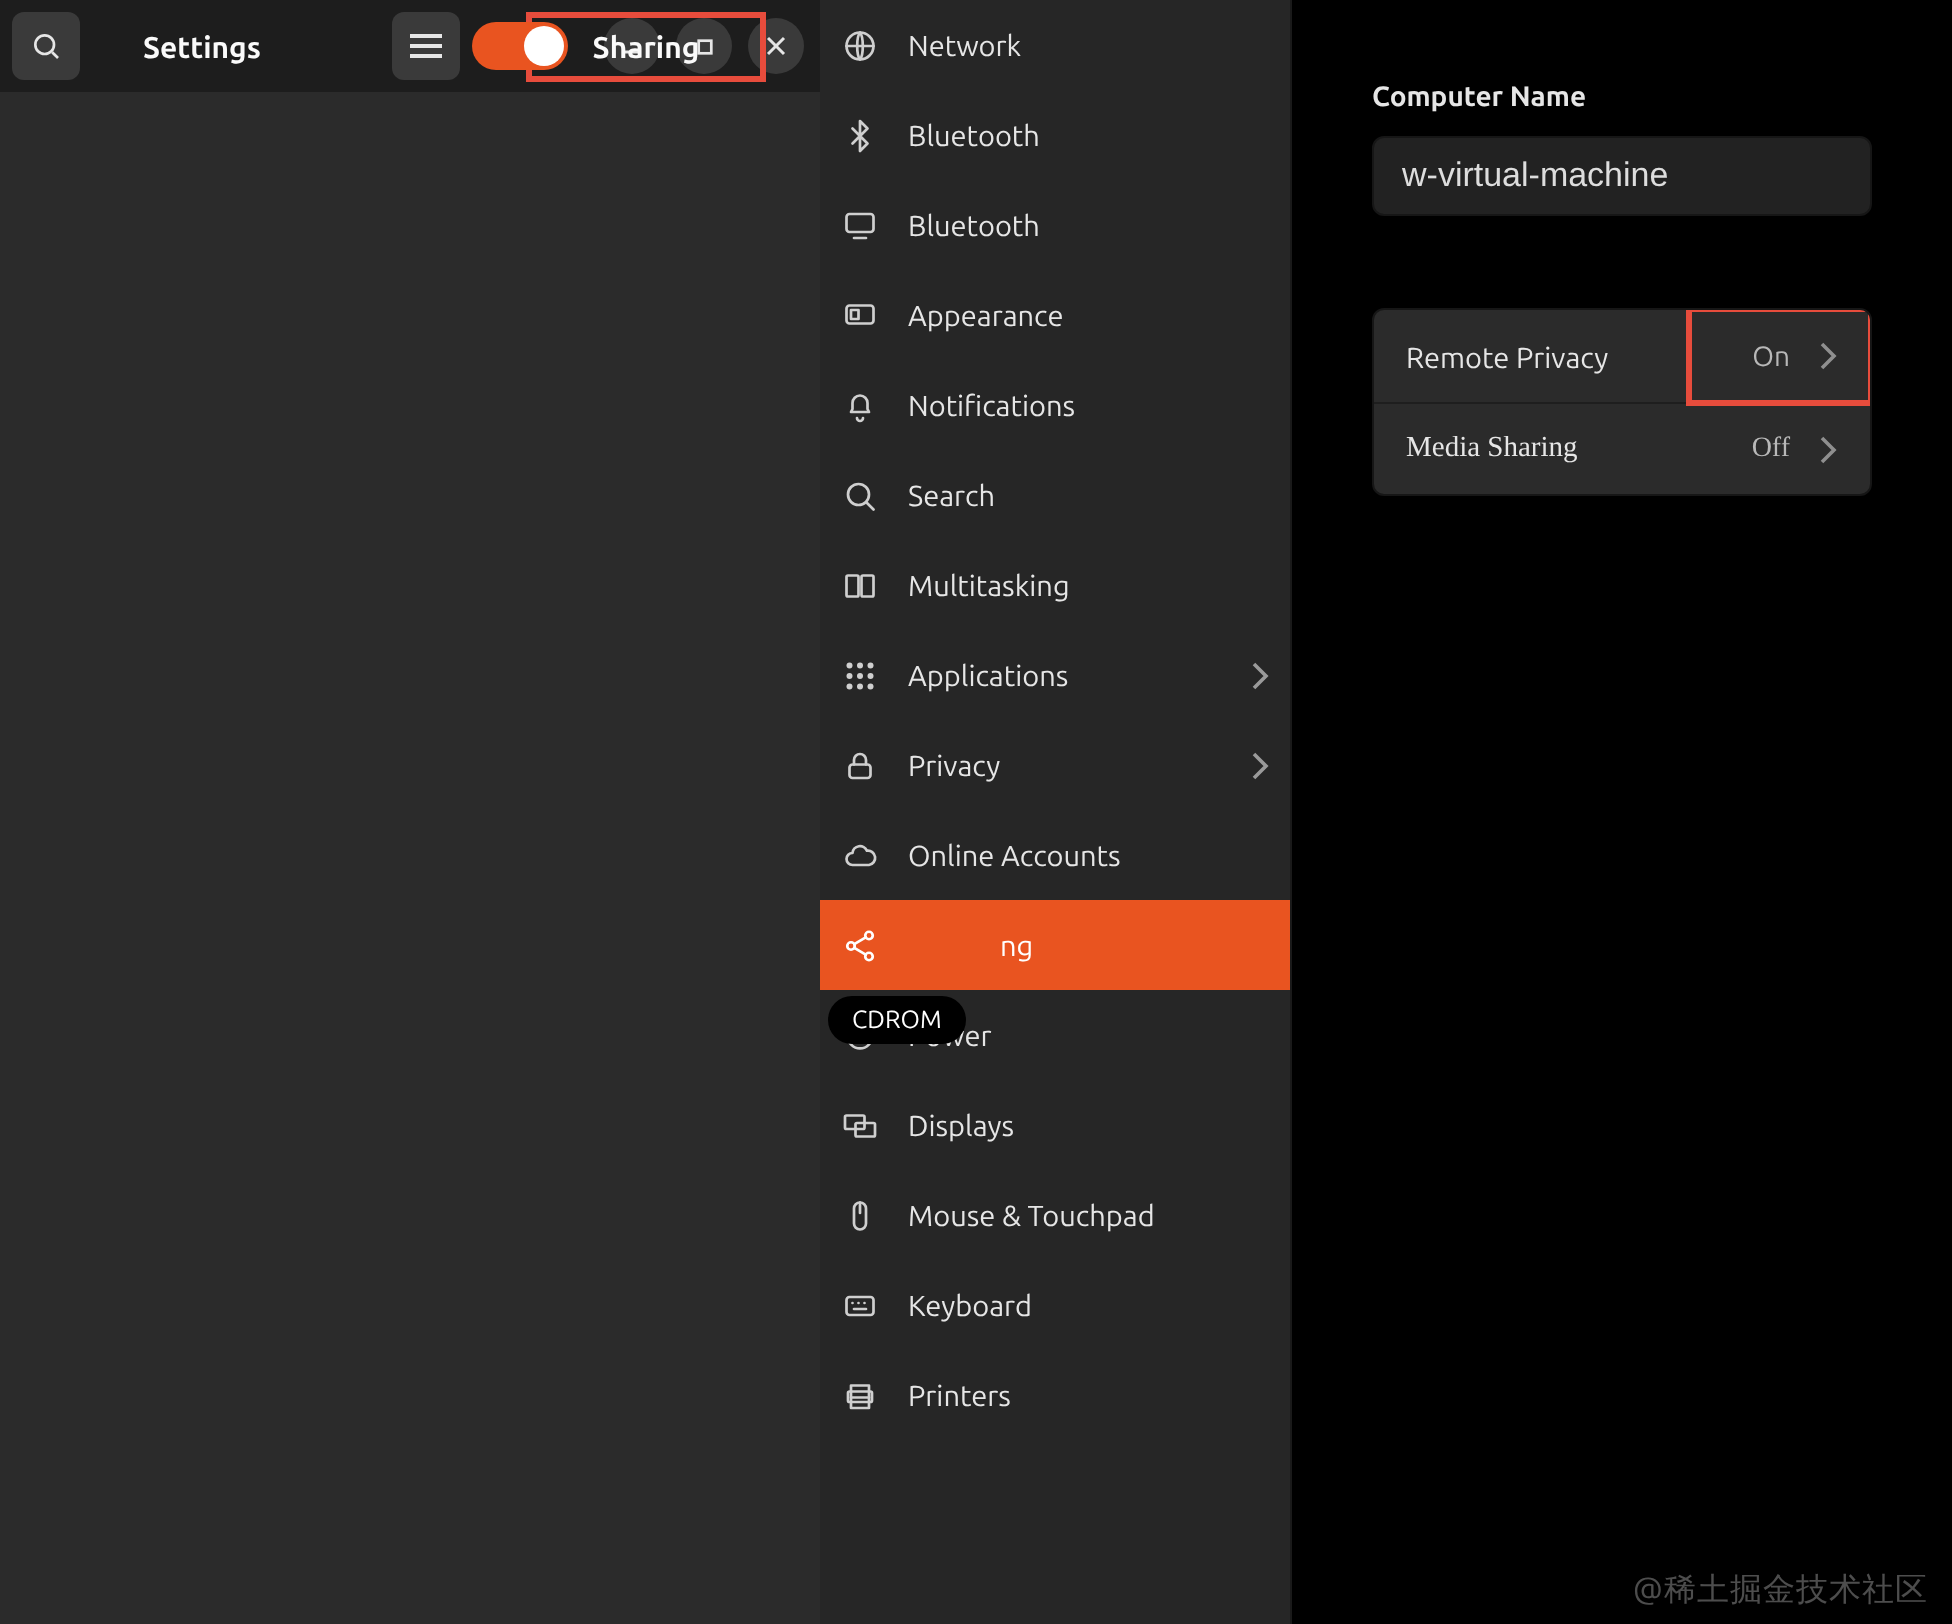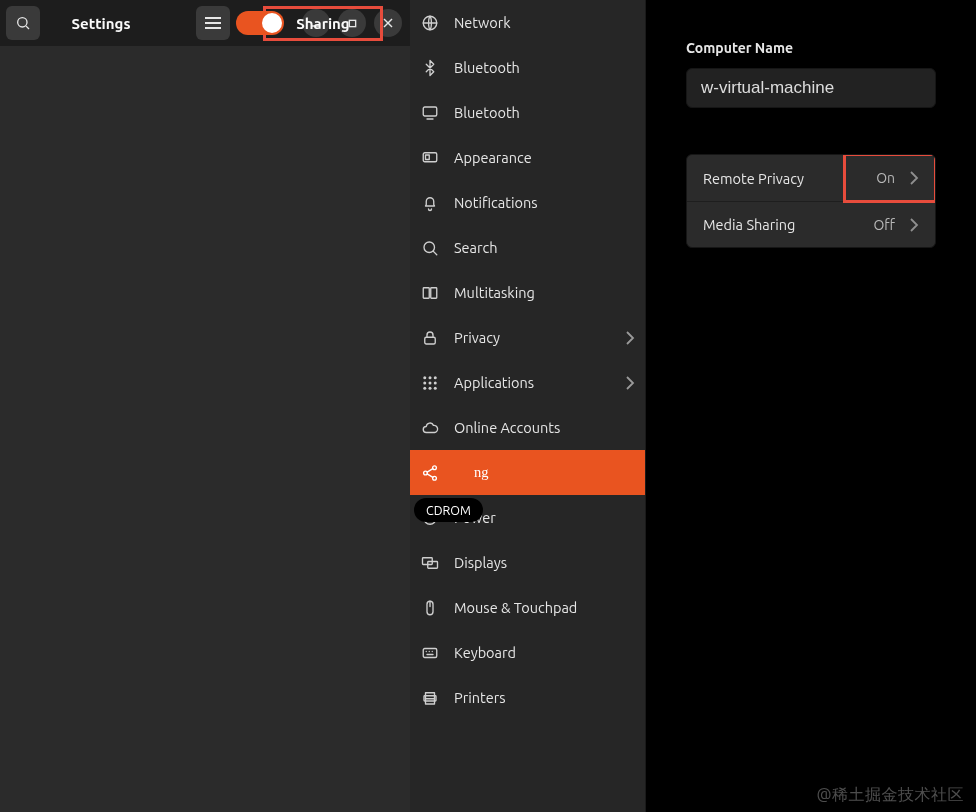--- a/index.html
+++ b/index.html
@@ -23,21 +23,21 @@
   .sb-item .sb-icon { width:20px; display:flex; justify-content:center; color:#cfcfcf;}
   .sb-item .chev { margin-left:auto; color:#9a9a9a;}
   .sb-item.active { background:#e95420; color:#fff;}
   .sb-item.active .sb-icon{color:#fff;}
   .cdrom-chip { position:absolute; left:4px; top:50%; transform:translateY(-50%); background:#000; color:#fff; font-size:12.5px; padding:5px 12px; border-radius:14px; z-index:3;margin-top:37px;}
   .content { flex:1; background:#000000; padding:34px 40px; overflow:auto; position:relative;}
   .section-label { font-size:14px; font-weight:700; color:#e6e6e6; margin-bottom:12px; margin-top:6px;}
   .text-field { width:100%; max-width:578px; height:40px; background:#222; border:1px solid #161616; border-radius:6px; color:#ddd; padding:0 14px; font-size:17px; outline:none;}
   .panel-group { margin-top:46px; max-width:578px; border:1px solid #161616; border-radius:6px; background:#2b2b2b; overflow:hidden;}
   .panel-row { display:flex; align-items:center; height:46px; padding:0 16px 0 16px; cursor:pointer; color:#e6e6e6; font-size:14.5px;}
-  .panel-row + .panel-row { border-top:1px solid #1e1e1e;}
+  .panel-row + .panel-row { border-top:1px solid #1e1e1e;font-family:Liberation Serif, serif;}
   .panel-row .state { margin-left:auto; color:#b8b8b8; font-size:14px; margin-right:14px;}
   .panel-row .row-chev { color:#8f8f8f;}
   .panel-row.hl-row { position:relative; }
   .hl-box { position:absolute; right:-2px; top:-2px; bottom:-2px; width:94px; border:3px solid #e74c3c; pointer-events:none;}
   .watermark { position:absolute; right:12px; bottom:6px; color:rgba(220,220,220,0.35); font-size:16px; letter-spacing:0.5px;}
   svg { display:block; }
 </style>
 </head>
 <body>
 
@@ -144,34 +144,20 @@
           <span>Search</span>
         </div>
         <div class="sb-item">
           <span class="sb-icon">
             <svg width="18" height="18" viewBox="0 0 24 24" fill="none" stroke="currentColor" stroke-width="1.8" stroke-linecap="round" stroke-linejoin="round">
               <rect x="3" y="5" width="8" height="14" rx="1"></rect>
               <rect x="13" y="5" width="8" height="14" rx="1"></rect>
             </svg>
           </span>
           <span>Multitasking</span>
-        </div>
-        <div class="sb-item">
-          <span class="sb-icon">
-            <svg width="18" height="18" viewBox="0 0 24 24" fill="none" stroke="currentColor" stroke-width="1.8" stroke-linecap="round" stroke-linejoin="round">
-              <rect x="5" y="11" width="14" height="9" rx="2"></rect>
-              <path d="M8 11V8a4 4 0 018 0v3"></path>
-            </svg>
-          </span>
-          <span>Privacy</span>
-          <span class="chev">
-            <svg width="10" height="14" viewBox="0 0 8 14" fill="none" stroke="currentColor" stroke-width="1.8">
-              <path d="M1 1l6 6-6 6"></path>
-            </svg>
-          </span>
         </div>
         <div class="sb-item">
           <span class="sb-icon">
             <svg width="18" height="18" viewBox="0 0 24 24" fill="currentColor">
               <circle cx="5" cy="5" r="2"></circle>
               <circle cx="12" cy="5" r="2"></circle>
               <circle cx="19" cy="5" r="2"></circle>
               <circle cx="5" cy="12" r="2"></circle>
               <circle cx="12" cy="12" r="2"></circle>
               <circle cx="19" cy="12" r="2"></circle>
@@ -183,36 +169,50 @@
           <span>Applications</span>
           <span class="chev">
             <svg width="10" height="14" viewBox="0 0 8 14" fill="none" stroke="currentColor" stroke-width="1.8">
               <path d="M1 1l6 6-6 6"></path>
             </svg>
           </span>
         </div>
         <div class="sb-item">
           <span class="sb-icon">
             <svg width="18" height="18" viewBox="0 0 24 24" fill="none" stroke="currentColor" stroke-width="1.8" stroke-linecap="round" stroke-linejoin="round">
+              <rect x="5" y="11" width="14" height="9" rx="2"></rect>
+              <path d="M8 11V8a4 4 0 018 0v3"></path>
+            </svg>
+          </span>
+          <span>Privacy</span>
+          <span class="chev">
+            <svg width="10" height="14" viewBox="0 0 8 14" fill="none" stroke="currentColor" stroke-width="1.8">
+              <path d="M1 1l6 6-6 6"></path>
+            </svg>
+          </span>
+        </div>
+        <div class="sb-item">
+          <span class="sb-icon">
+            <svg width="18" height="18" viewBox="0 0 24 24" fill="none" stroke="currentColor" stroke-width="1.8" stroke-linecap="round" stroke-linejoin="round">
               <path d="M18 18H7a4 4 0 010-8 5 5 0 019.6-1.5A4 4 0 0118 18z"></path>
             </svg>
           </span>
           <span>Online Accounts</span>
         </div>
         <div class="sb-item active">
           <span class="sb-icon">
             <svg width="18" height="18" viewBox="0 0 24 24" fill="none" stroke="currentColor" stroke-width="1.8" stroke-linecap="round" stroke-linejoin="round">
               <circle cx="18" cy="5" r="2.5"></circle>
               <circle cx="6" cy="12" r="2.5"></circle>
               <circle cx="18" cy="19" r="2.5"></circle>
               <line x1="8.2" y1="10.8" x2="15.8" y2="6.2"></line>
               <line x1="8.2" y1="13.2" x2="15.8" y2="17.8"></line>
             </svg>
           </span>
-          <span style="margin-left: 20px; font-family: Liberation Serif, serif;">ng</span>
+          <span style="margin-left: 46px;">ng</span>
           <div class="cdrom-chip">CDROM</div>
         </div>
         <div class="sb-item">
           <span class="sb-icon">
             <svg width="18" height="18" viewBox="0 0 24 24" fill="none" stroke="currentColor" stroke-width="1.8" stroke-linecap="round" stroke-linejoin="round">
               <path d="M12 3v9"></path>
               <path d="M6.5 6.5a8 8 0 1011 0"></path>
             </svg>
           </span>
           <span>Power</span>

